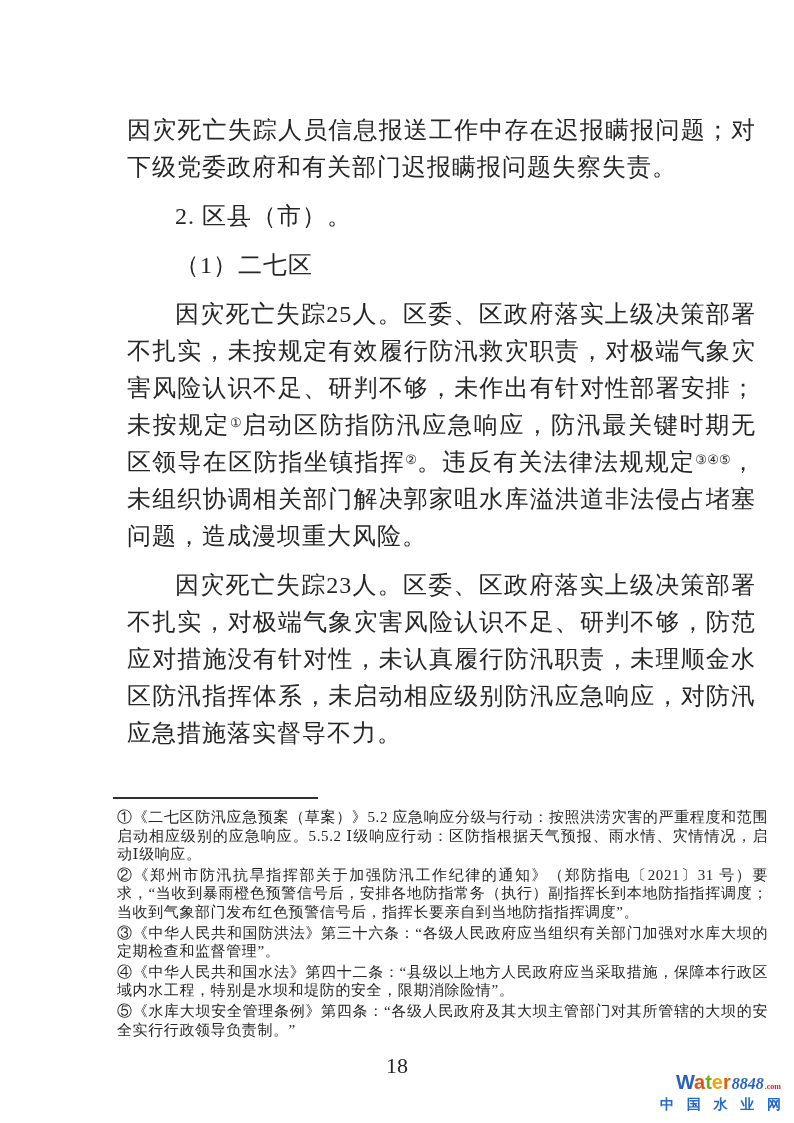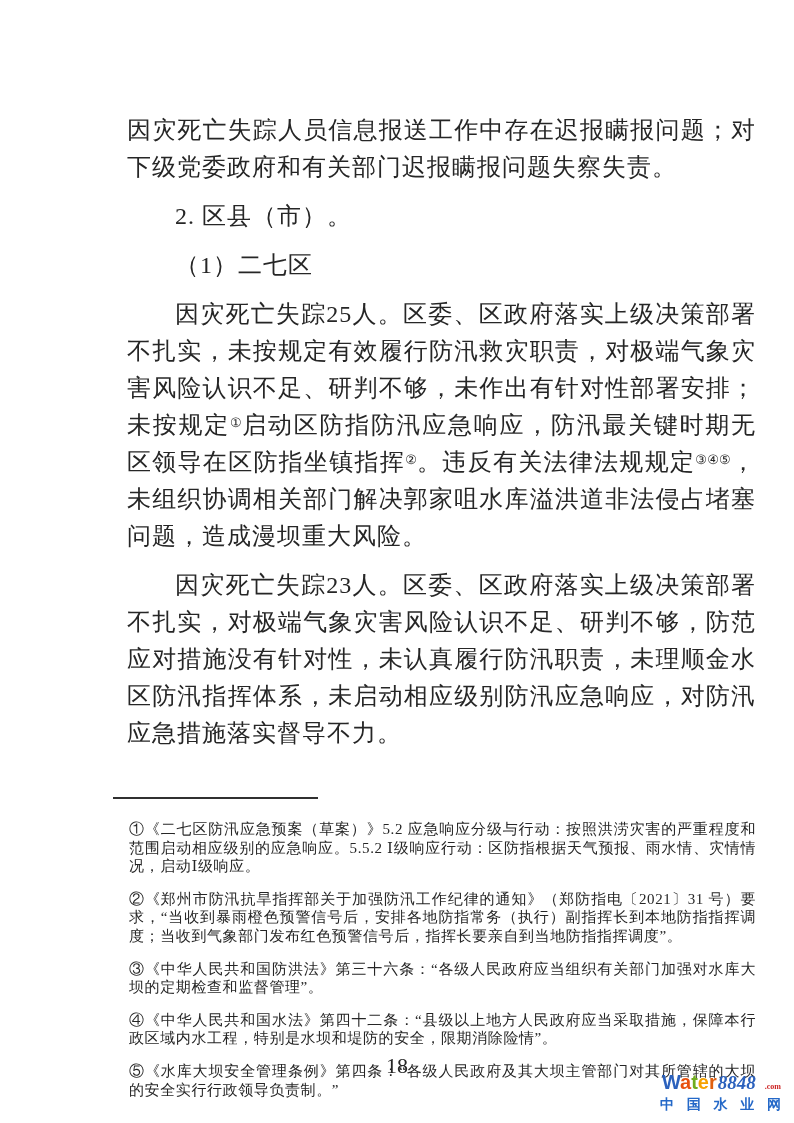--- a/index.html
+++ b/index.html
@@ -35,21 +35,21 @@
     background:#303030;
   }
   .footnotes {
     position:absolute;
     left:115px; top:806px; width:655px;
     font-size:15px;
     line-height:18.6px;
     letter-spacing:0.6px;
     text-align:justify;
   }
-  .footnote { margin:14px; }
+  .footnote { margin:2px; }
   .page-number {
     position:absolute;
     left:0; top:1037px; width:100%;
     text-align:center;
     font-size:22px;
     margin-top:16px;
   }
   .logo {
     position:absolute;
     right:13px; top:1071px;
@@ -64,27 +64,27 @@
   .logo-water {
     font-family:"Liberation Sans","DejaVu Sans",sans-serif;
     font-weight:bold;
     font-size:20px;
     letter-spacing:0;
   }
   .logo-num {
     font-family:"Liberation Serif","DejaVu Serif",serif;
     font-style:italic;
     font-weight:bold;
-    font-size:19px;
+    font-size:16px;
     margin-left:1px;
   }
   .logo-tld {
     font-size:8px;
     font-weight:bold;
-    margin-left:9px;
+    margin-left:1px;
   }
   .logo-sub {
     display:flex;
     justify-content:space-between;
     margin-top:2px;
     font-family:"Liberation Sans","DejaVu Sans",sans-serif;
     font-weight:bold;
     font-size:14px;
     line-height:16px;
   }

